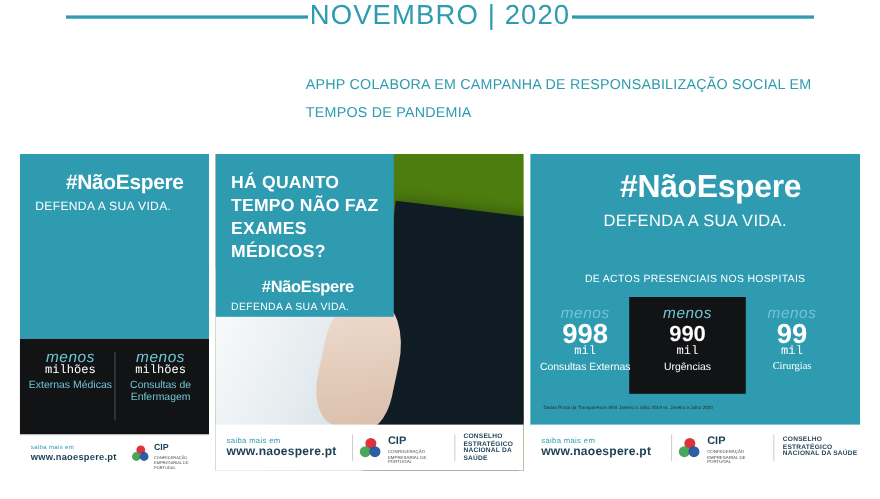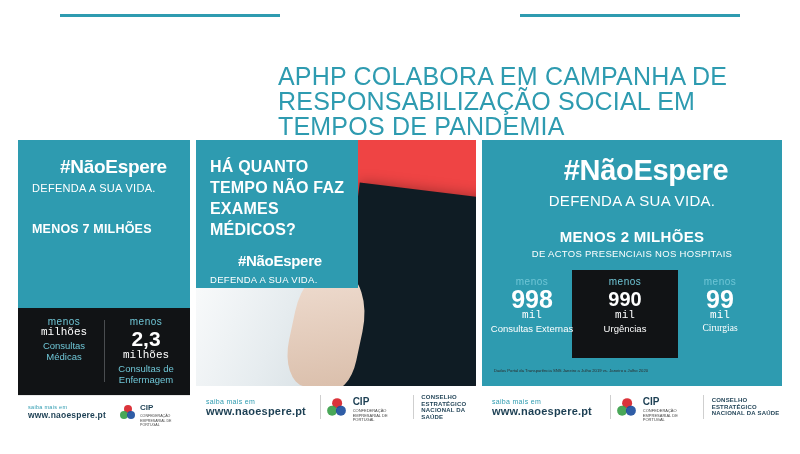--- a/index.html
+++ b/index.html
@@ -21,21 +21,21 @@
   .month{
     position:absolute;top:0px;left:0;right:0;
     text-align:center;
     font-size:25px;letter-spacing:1px;
     color:#2e9bb0;
     font-weight:400;
   }
   .headline{
     position:absolute;left:278px;top:64px;width:470px;
     color:#2e9bb0;
-    font-size:25px;
+    font-size:13px;
     line-height:25px;
     font-weight:400;
     letter-spacing:0.2px;
   }
 
   
   .poster{position:absolute;overflow:hidden;}
 
   .hash{
     font-weight:700;
@@ -54,42 +54,42 @@
   #p1 .top{position:absolute;left:0;top:0;width:100%;height:168px;background:#2e9bb0;}
   #p1 .hash{position:absolute;left:14px;top:16px;font-size:19px;}
   #p1 .sub{position:absolute;left:14px;top:42px;font-size:11px;}
   #p1 .menos{position:absolute;left:14px;top:82px;font-size:12.5px;font-weight:700;color:#fff;letter-spacing:0.2px;}
   #p1 .menos-sub{position:absolute;left:14px;top:100px;font-size:8.5px;color:#fff;line-height:11px;width:150px;letter-spacing:0.2px;}
   #p1 .blackbox{position:absolute;left:0;top:168px;width:100%;height:88px;background:#111315;}
   #p1 .divider{position:absolute;left:86px;top:180px;width:1px;height:62px;background:#4a4d50;}
   .statcol{position:absolute;text-align:center;color:#ffffff;width:80px;}
   #p1 .c1{left:6px;top:176px;}
   #p1 .c2{left:88px;top:176px;}
-  .st-menos{font-size:10px;color:#6fc6d6;letter-spacing:0.5px;}
+  .st-menos{font-size:14px;color:#6fc6d6;letter-spacing:0.5px;font-style:italic;}
   .st-num{font-size:21px;font-weight:700;color:#ffffff;line-height:22px;margin-top:1px;}
   .st-unit{font-size:11px;color:#ffffff;line-height:11px;font-family:Liberation Mono, monospace;}
   .st-label{font-size:9.5px;color:#6fc6d6;line-height:11px;margin-top:2px;}
   #p1 .source{position:absolute;left:40px;top:262px;width:130px;font-size:4.2px;color:#2b2b2b;line-height:6px;text-align:center;}
   #p1 .footer{position:absolute;left:0;bottom:0;width:100%;height:32px;background:#ffffff;border-top:1px solid #e9e9e9;}
 
   .foot-saiba{font-size:5.5px;color:#2e9bb0;letter-spacing:0.3px;}
   .foot-url{font-size:8.5px;color:#1c3f53;font-weight:700;letter-spacing:0.2px;}
   .foot-logo-cip{font-size:8px;font-weight:700;color:#1c3f53;}
   .foot-logo-sub{font-size:3.6px;color:#444;line-height:4.6px;}
   .foot-ces{font-size:5px;font-weight:700;color:#1c3f53;line-height:6.5px;letter-spacing:0.2px;}
   .vbar{width:1px;background:#cfcfcf;}
 
   .cip-mark{position:relative;width:15px;height:15px;}
   .cip-mark i{position:absolute;width:8px;height:8px;border-radius:50%;opacity:.92;}
   .cip-mark i.r{background:#d8232a;left:3.5px;top:0;}
   .cip-mark i.g{background:#3a9f4a;left:0;top:6px;}
   .cip-mark i.b{background:#1d4f9e;left:7px;top:6px;}
 
   
-  #p2{left:196px;top:140px;width:280px;height:288px;background:#ef4444;}
+  #p2{left:196px;top:140px;width:280px;height:288px;background:#4d7c0f;}
   #p2 .photo{position:absolute;inset:0;background:
      radial-gradient(circle at 72% 40%, #9fb6c6 0%, #7d97ab 38%, #5d7competitors 0%),
      linear-gradient(160deg,#dfe7ec 0%,#c4d2db 40%,#8ea6b6 100%);
   }
   #p2 .coat{position:absolute;left:-10px;bottom:-10px;width:150px;height:200px;background:linear-gradient(120deg,#ffffff 0%,#e6ecef 55%,#cfd9de 100%);transform:rotate(-6deg);border-radius:18px 40px 0 0;}
   #p2 .hand{position:absolute;left:96px;bottom:38px;width:70px;height:120px;background:linear-gradient(160deg,#f0ded2,#d9bda9);border-radius:40% 45% 30% 35%;transform:rotate(12deg);}
   #p2 .film{position:absolute;left:148px;top:50px;width:140px;height:250px;background:#0f1c24;transform:rotate(7deg);box-shadow:0 0 14px rgba(0,0,0,.35);}
   #p2 .film .grid{position:absolute;inset:6px;display:grid;grid-template-columns:repeat(3,1fr);grid-template-rows:repeat(5,1fr);gap:3px;}
   #p2 .film .grid div{background:radial-gradient(ellipse at 50% 45%, #cfe0ea 0%, #7fa3b8 42%, #1b3murky 0%, #14232c 100%);border-radius:2px;}
   #p2 .teal-panel{position:absolute;left:0;top:0;width:162px;height:148px;background:#2e9bb0;}
@@ -117,39 +117,38 @@
   .f-mid{display:flex;align-items:center;gap:5px;padding:0 8px;}
   .f-right{display:flex;align-items:center;padding-left:8px;}
 </style>
 </head>
 <body>
 
 <div class="page">
 
   <div class="rule rule-left"></div>
   <div class="rule rule-right"></div>
+  <div class="month">NOVEMBRO | 2020</div>
   <div class="headline">APHP COLABORA EM CAMPANHA DE RESPONSABILIZAÇÃO SOCIAL EM TEMPOS DE PANDEMIA</div>
 
   <div class="poster" id="p1">
     <div class="top"></div>
     <div class="hash">#NãoEspere</div>
     <div class="sub">DEFENDA A SUA VIDA.</div>
-    <div class="menos">MENOS 7 MILHÕES</div>
 
     <div class="blackbox"></div>
     <div class="divider"></div>
 
     <div class="statcol c1">
       <div class="st-menos">menos</div>
       <div class="st-unit">milhões</div>
-      <div class="st-label">Consultas Médicas</div>
+      <div class="st-label">Externas Médicas</div>
     </div>
     <div class="statcol c2">
       <div class="st-menos">menos</div>
-      <div class="st-num">2,3</div>
       <div class="st-unit">milhões</div>
       <div class="st-label">Consultas de Enfermagem</div>
     </div>
 
     <div class="source">Dados Portal da Transparência SNS Janeiro a Julho 2019 vs Janeiro a Julho 2020</div>
 
     <div class="footer">
       <div class="footer-inner">
         <div class="f-left">
           <span class="foot-saiba">saiba mais em</span>
@@ -227,21 +226,20 @@
           </span>
         </div>
       </div>
     </div>
   </div>
 
   <div class="poster" id="p3">
     <div class="top"></div>
     <div class="hash">#NãoEspere</div>
     <div class="sub">DEFENDA A SUA VIDA.</div>
-    <div class="menos">MENOS 2 MILHÕES</div>
     <div class="menos-sub">DE ACTOS PRESENCIAIS NOS HOSPITAIS</div>
 
     <div class="blackbox"></div>
 
     <div class="statcol c1">
       <div class="st-menos">menos</div>
       <div class="st-num" style="font-size:25px;">998</div>
       <div class="st-unit">mil</div>
       <div class="st-label" style="color:#ffffff;">Consultas Externas</div>
     </div>

